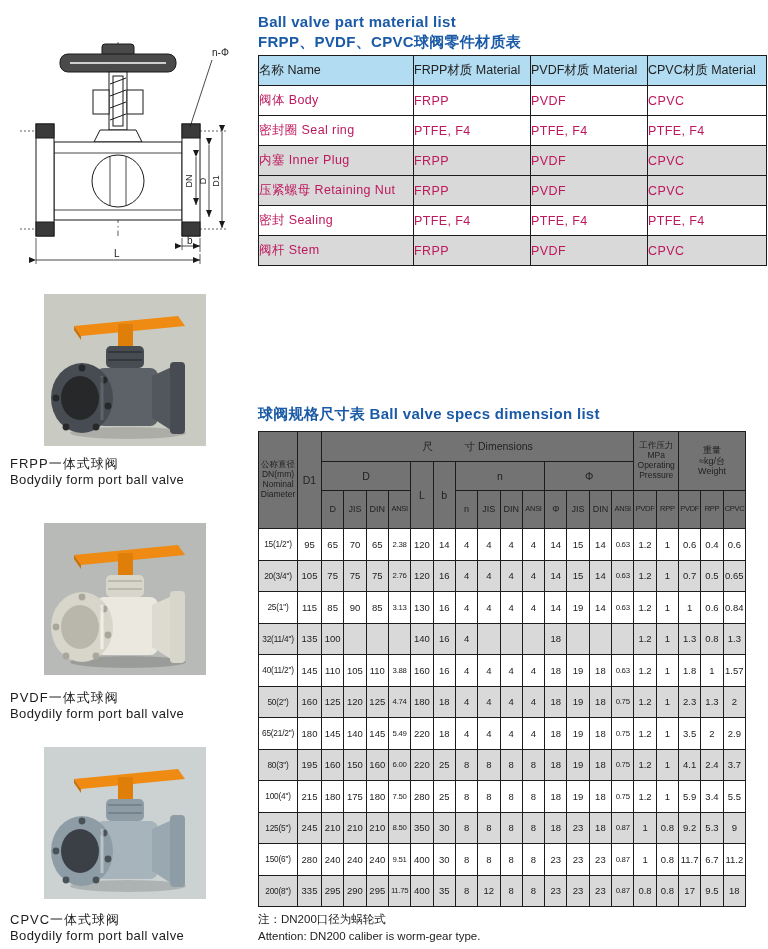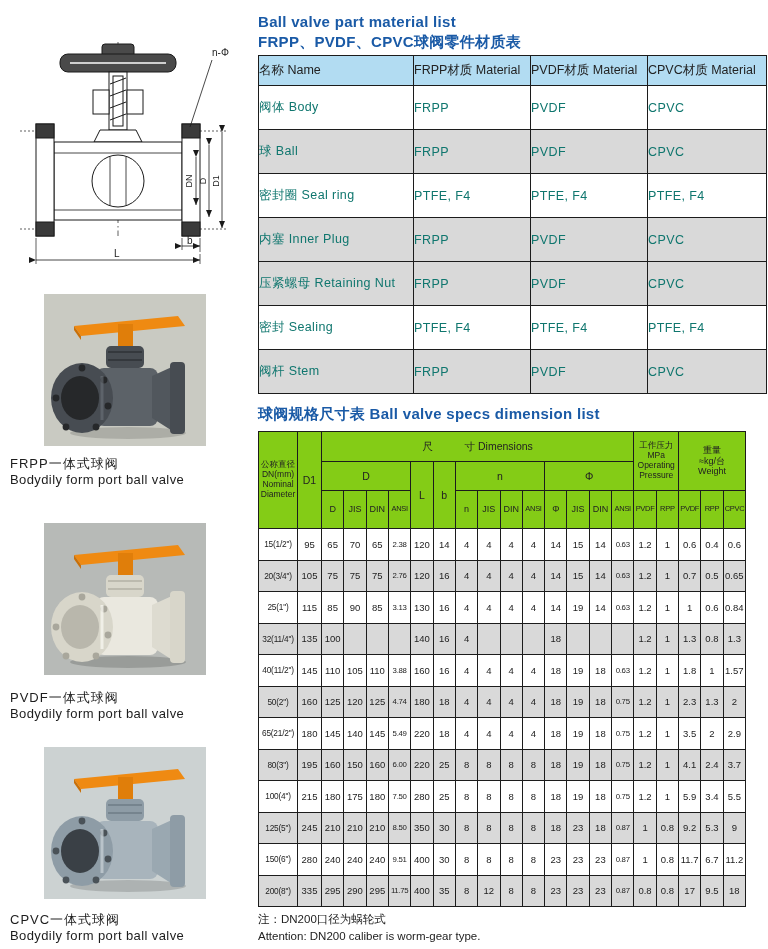--- a/index.html
+++ b/index.html
@@ -8,26 +8,26 @@
   .page { position:relative; width:768px; height:949px; background:#fff; overflow:hidden; }
 
   
   .sec-title { position:absolute; color:#1a5aa6; font-weight:bold; font-size:15px; line-height:1.3; letter-spacing:.3px; }
 
   
   table { border-collapse:collapse; table-layout:fixed; }
   .mat-table { position:absolute; left:258px; top:55px; width:508px; }
   .mat-table th, .mat-table td { border:1.6px solid #1c1c1c; text-align:left; vertical-align:middle; font-weight:normal; }
   .mat-table th { background:#b2dcf2; height:30px; font-size:12.5px; color:#222; }
-  .mat-table td { height:44px; font-size:12.5px; color:#0f766e; letter-spacing:.4px; }
+  .mat-table td { height:30px; font-size:12.5px; color:#be185d; letter-spacing:.4px; }
 
   
   .specs-table { position:absolute; left:258px; top:431px; width:488px; }
   .specs-table th, .specs-table td { border:1.2px solid #1c1c1c; text-align:center; vertical-align:middle; font-weight:normal; color:#222; }
-  .specs-table th { background:#84cc16; white-space:pre-line; font-size:9px; line-height:1.15; padding:1px; }
+  .specs-table th { background:#737373; white-space:pre-line; font-size:9px; line-height:1.15; padding:1px; }
   .specs-table thead tr:nth-child(1) th { height:30px; }
   .specs-table thead tr:nth-child(2) th { height:29px; }
   .specs-table thead tr:nth-child(3) th { height:38px; }
   .specs-table th.big { font-size:10.5px; }
   .specs-table th.cond { font-size:7.5px; letter-spacing:-.3px; }
   .specs-table th.multi { font-size:8.5px; }
   .specs-table td { height:31.5px; font-size:9.5px; padding:0; }
   .specs-table td:nth-child(1) { font-size:8.3px; letter-spacing:-.2px; }
   .specs-table td:nth-child(6), .specs-table td:nth-child(16) { font-size:7.8px; letter-spacing:-.3px; }
   tr.alt td { background:#d9d9d9; }
@@ -210,26 +210,20 @@
       <tr>
         <th>名称 Name</th>
         <th>FRPP材质 Material</th>
         <th>PVDF材质 Material</th>
         <th>CPVC材质 Material</th>
       </tr>
     </thead>
     <tbody>
         <tr>
           <td>阀体 Body</td>
-          <td>FRPP</td>
-          <td>PVDF</td>
-          <td>CPVC</td>
-        </tr>
-        <tr class="alt">
-          <td>球 Ball</td>
           <td>FRPP</td>
           <td>PVDF</td>
           <td>CPVC</td>
         </tr>
         <tr>
           <td>密封圈 Seal ring</td>
           <td>PTFE, F4</td>
           <td>PTFE, F4</td>
           <td>PTFE, F4</td>
         </tr>

